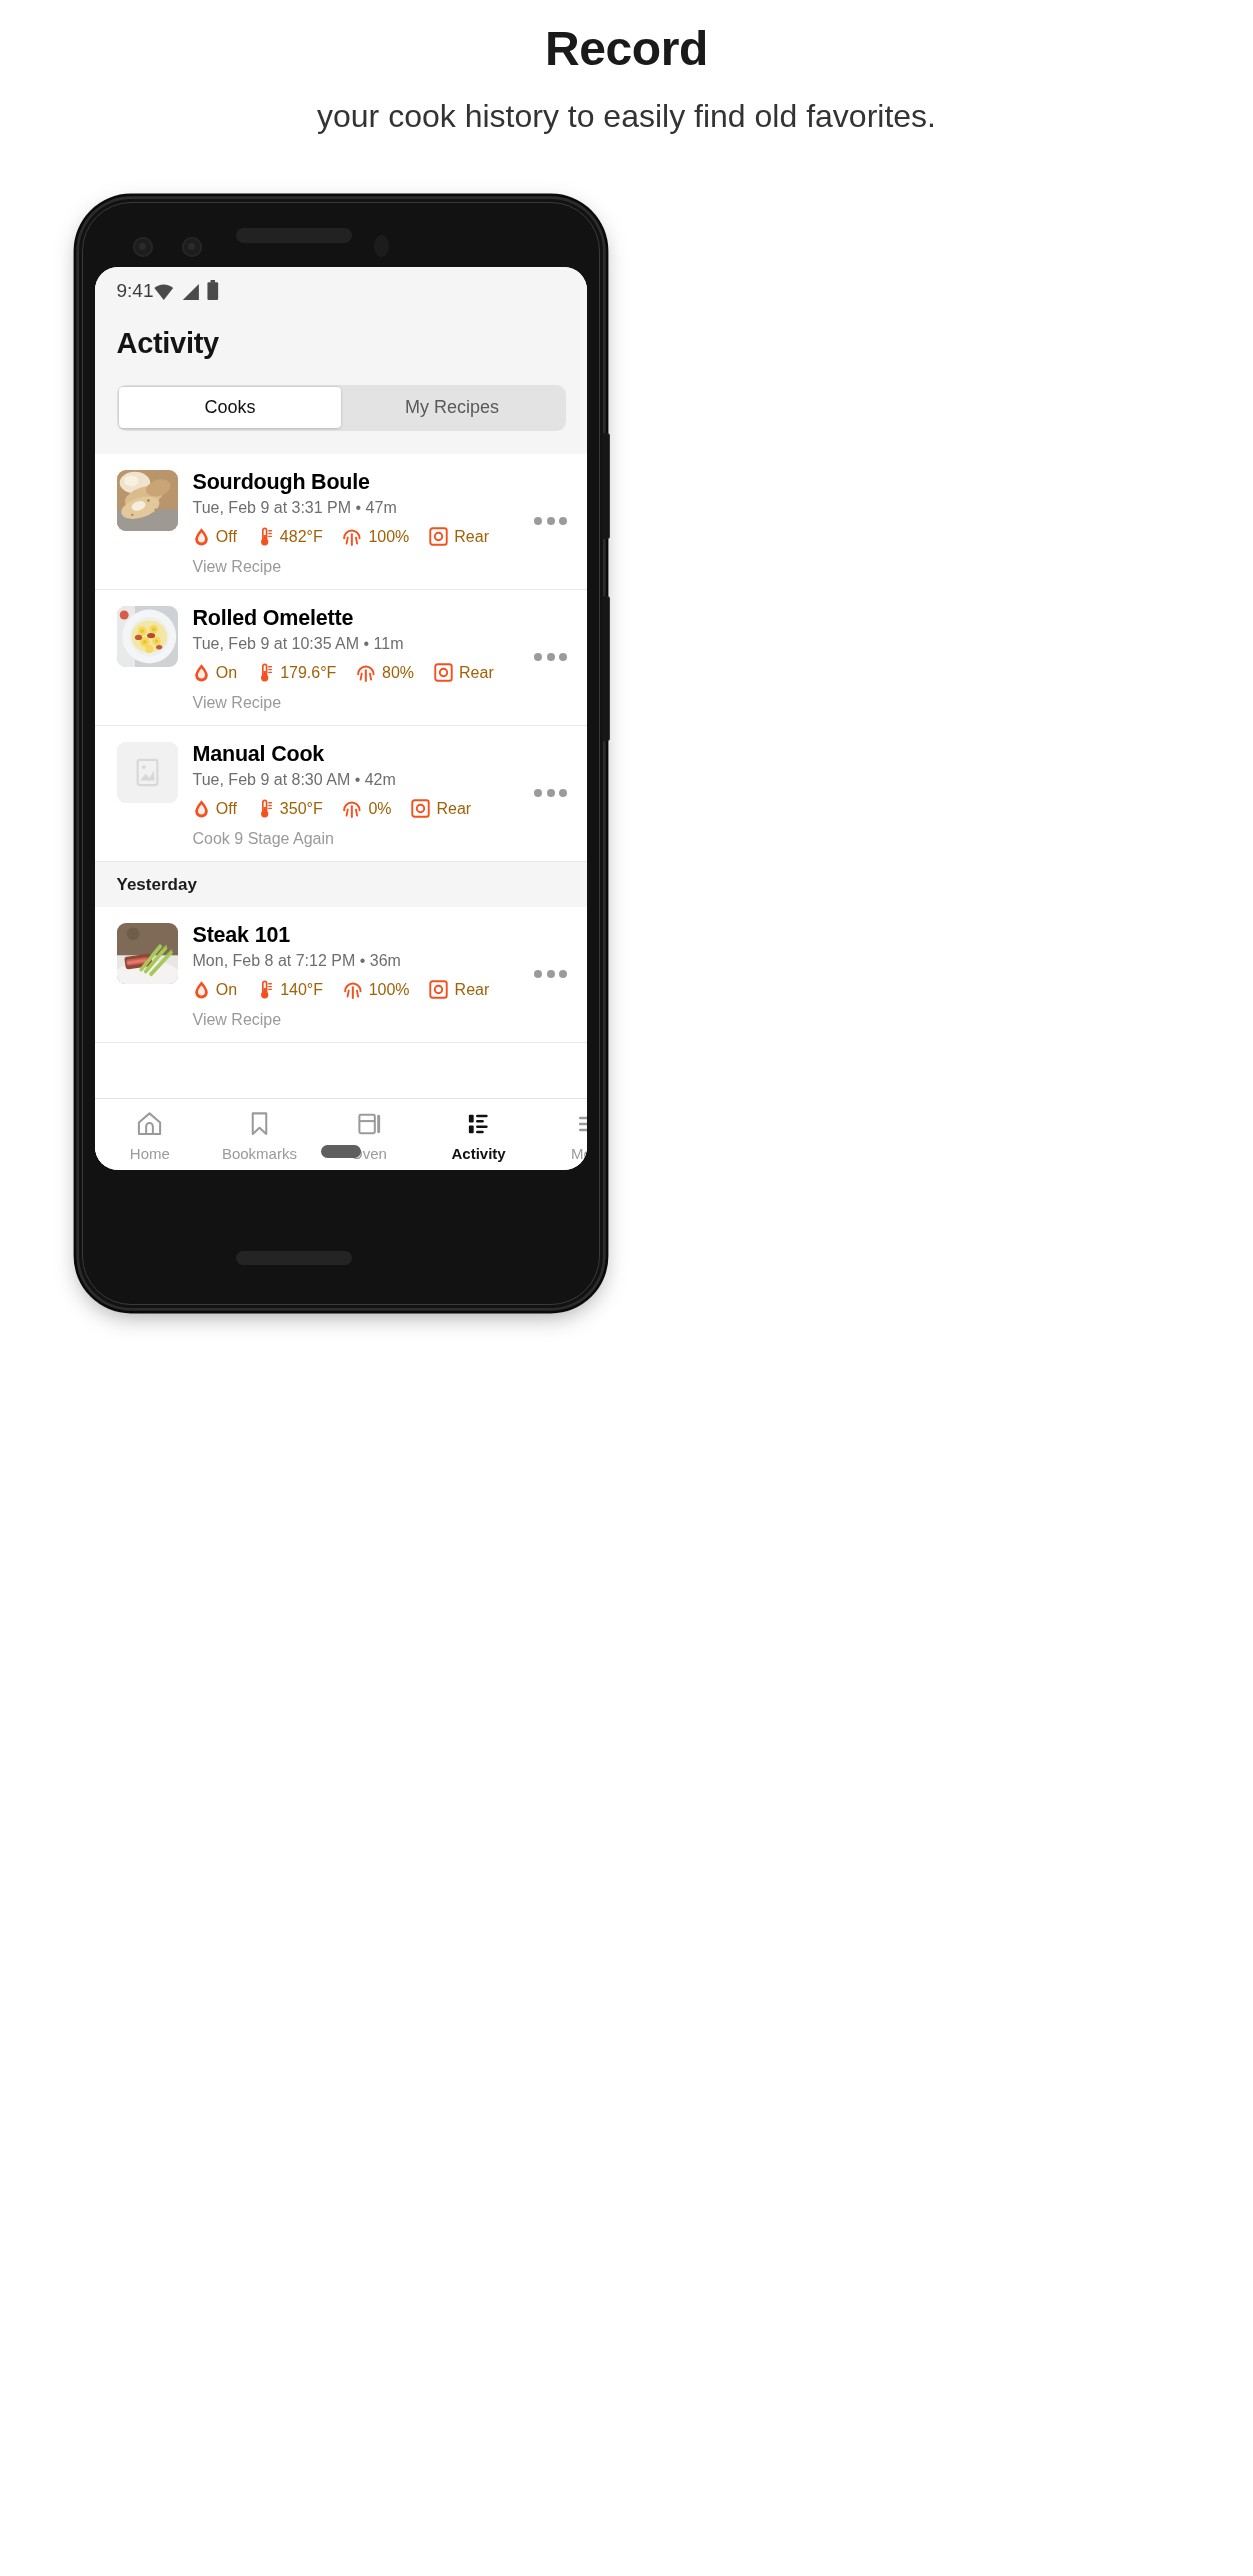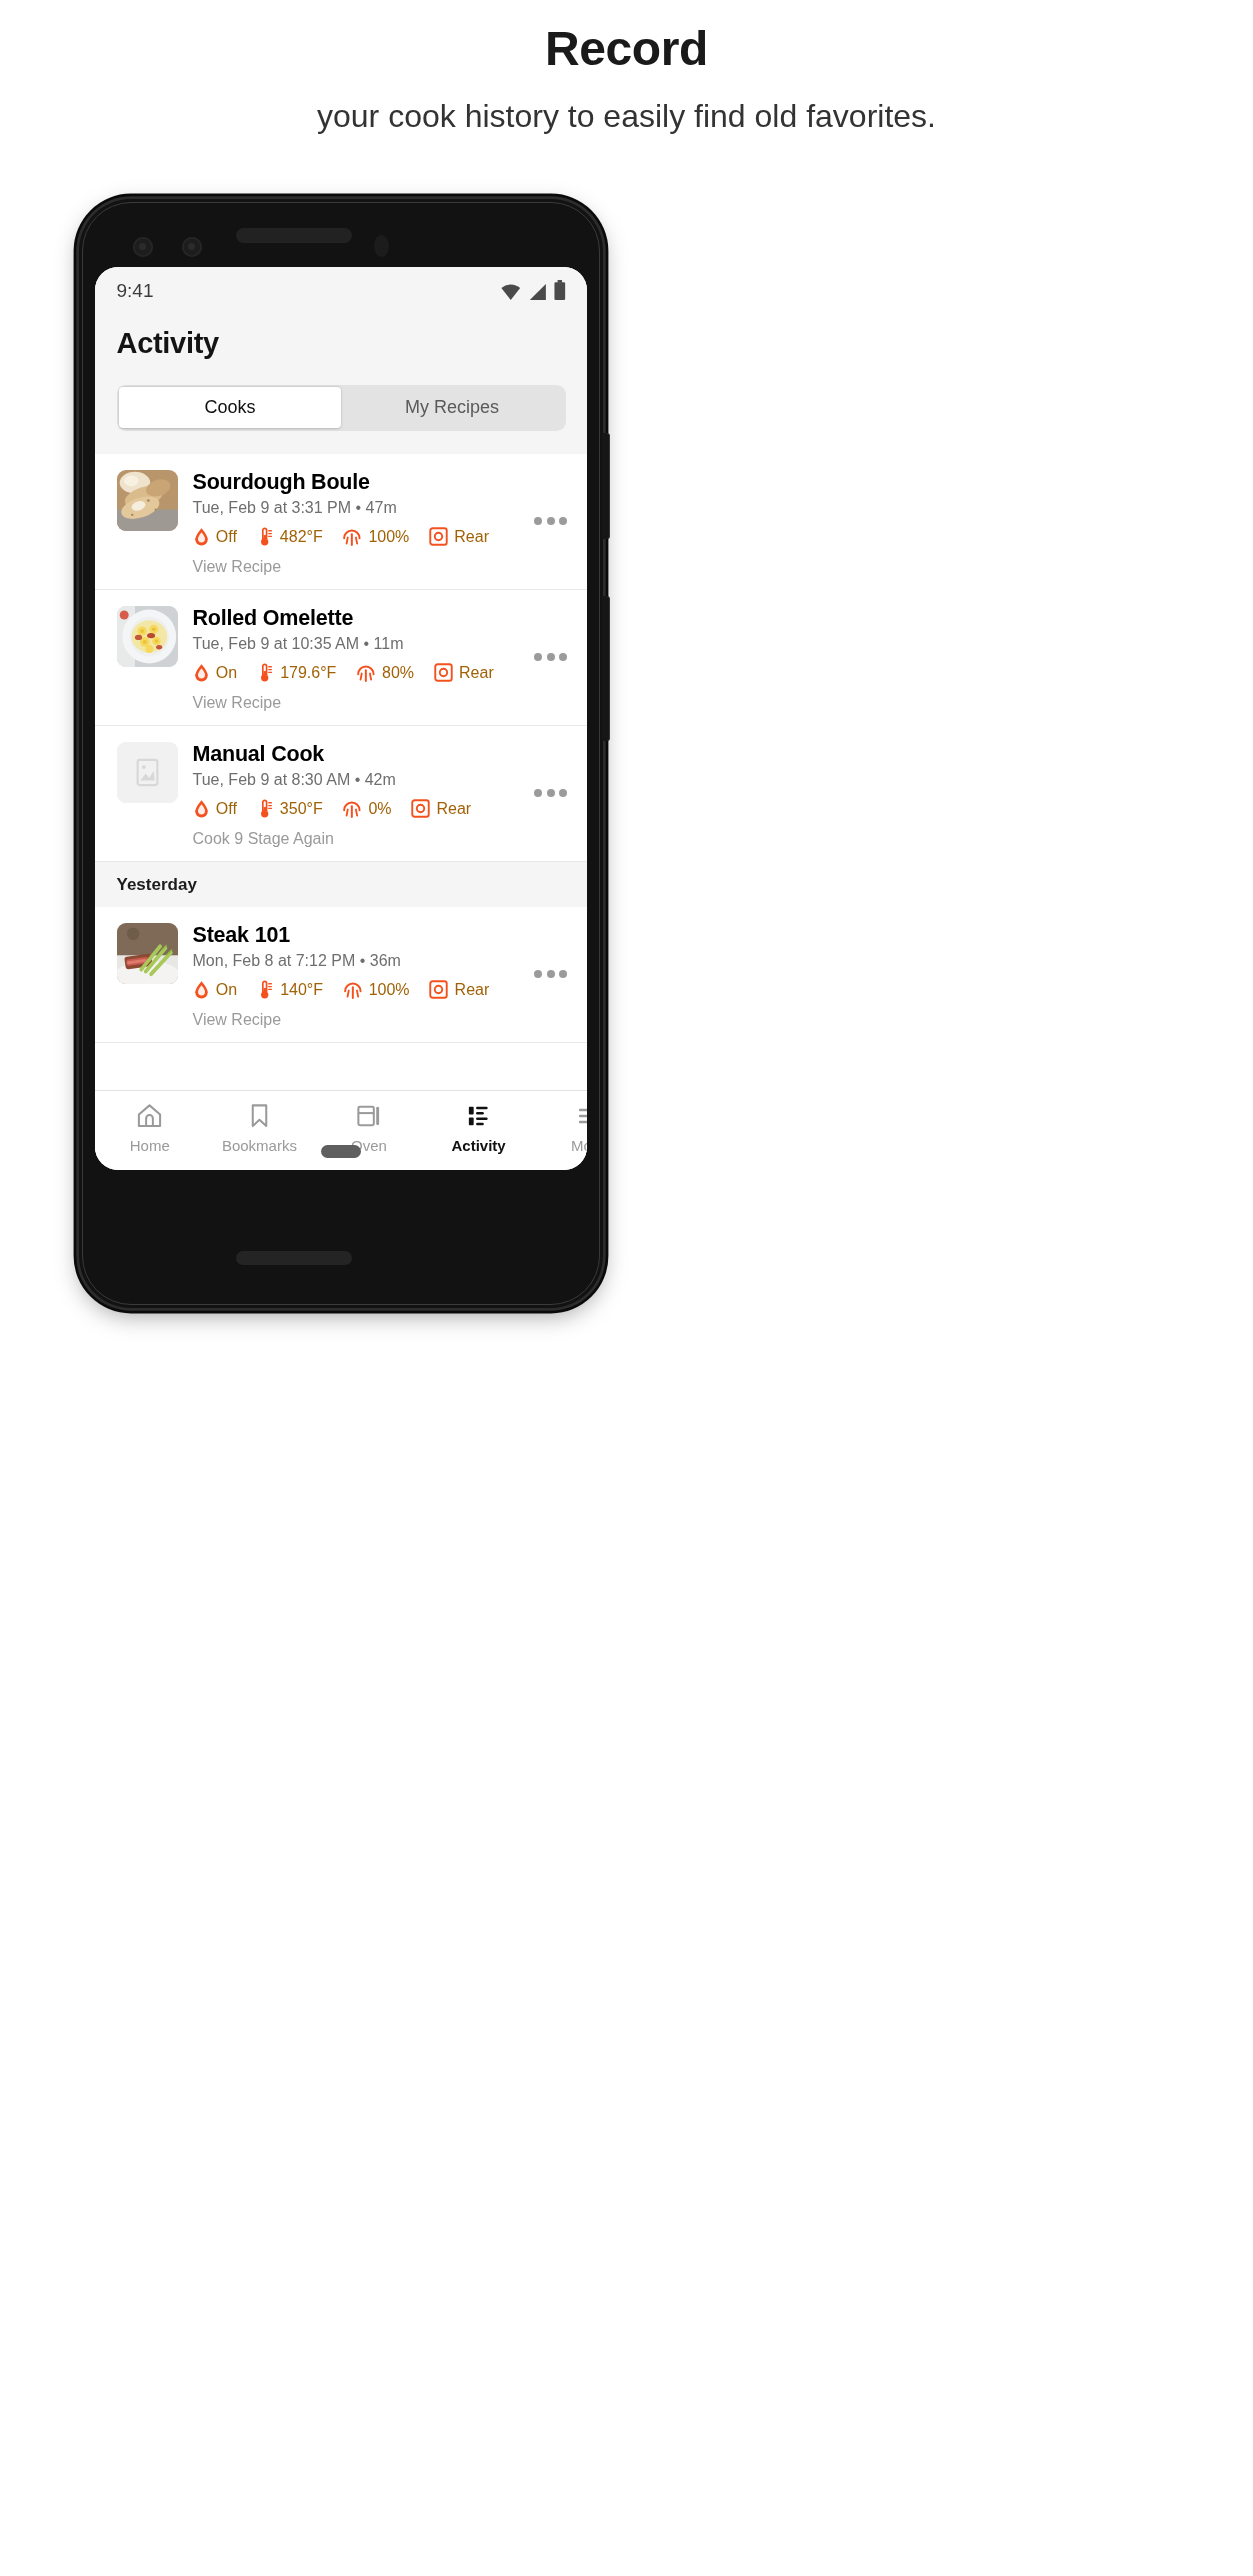--- a/index.html
+++ b/index.html
@@ -68,21 +68,21 @@
     width:492px; height:903px;
     background:#ffffff;
     border-radius:23px;
     overflow:hidden;
     display:flex; flex-direction:column;
   }
 
   
   .statusbar {
     height:47px; background:#f5f5f5;
-    display:flex; align-items:center; justify-content:space-between;
+    display:flex; align-items:center; 
     padding:0 21.5px;
     flex:none;
   }
   .clock { font-size:19px; color:#3c3c3c; }
   .status-icons { display:flex; align-items:flex-end; gap:6.3px; }
   .ic-wifi { width:21.5px; height:18px; }
   .ic-sig  { width:19.7px; height:18px; }
   .ic-bat  { width:11.6px; height:20.6px; }
 
   
@@ -129,23 +129,23 @@
   .metric-val { font-size:16px; color:#a16207; }
   .row-link { font-size:16px; color:#9a9a9a; margin-top:11.6px; }
   .kebab {
     position:absolute; right:19.7px; top:50%; transform:translateY(-50%);
     display:flex; gap:4.5px; cursor:pointer;
   }
   .kebab i { width:8px; height:8px; border-radius:50%; background:#9b9b9b; display:block; }
 
   
   .tabbar {
-    position:absolute; left:0; bottom:12px; width:548px;
+    position:absolute; left:0; bottom:4px; width:548px;
     background:#fff; border-top:0.9px solid #e3e3e3;
-    display:flex; padding:11.6px 0 3.6px 0; z-index:5;
+    display:flex; padding:11.6px 0 3.6px 0; z-index:5;justify-content:center;
   }
   .tab { flex:1; display:flex; flex-direction:column; align-items:center; gap:8px; cursor:pointer; }
   .tab-label { font-size:15px; color:#9a9a9a; }
   .tab.active .tab-label { color:#111; font-weight:bold; }
   .home-ind {
     position:absolute; left:50%; transform:translateX(-50%); bottom:12.5px;
     width:40px; height:12.5px; border-radius:7.2px; background:#5f5f5f; z-index:6;
   }
   .navspace { height:100px; }
 </style>

